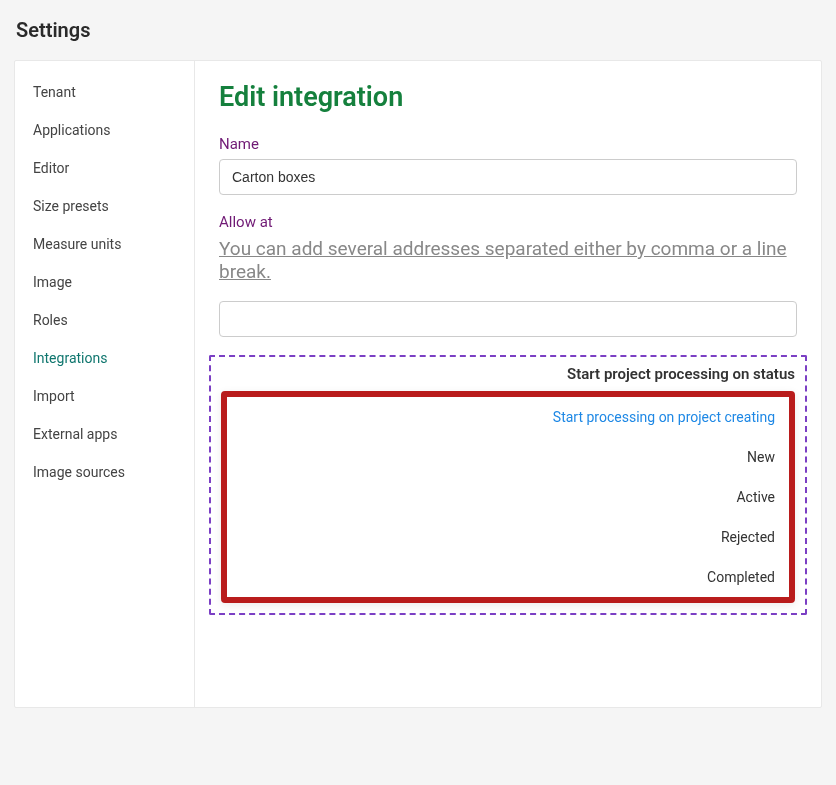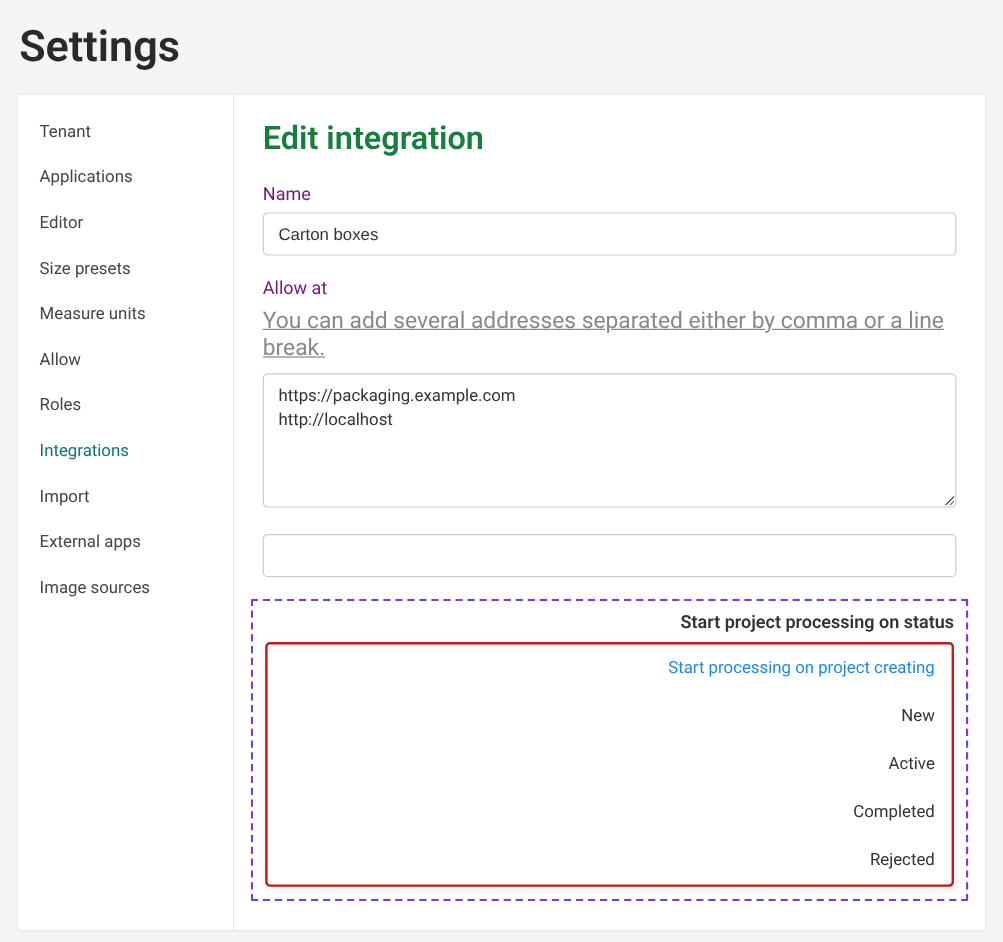--- a/index.html
+++ b/index.html
@@ -9,21 +9,21 @@
     }
     body {
       font-family: -apple-system, BlinkMacSystemFont, "Segoe UI", Roboto, Arial, sans-serif;
       background: #f5f5f5;
       color: #333;
       width: 836px;
       height: 785px;
       overflow: hidden;
     }
     .page-title {
-      font-size: 36px;
+      font-size: 20px;
       font-weight: 600;
       padding: 18px 16px 18px 16px;
       color: #2a2a2a;
     }
     .container {
       display: flex;
       background: #fff;
       margin: 0 14px;
       border: 1px solid #e8e8e8;
       border-radius: 2px;
@@ -104,21 +104,21 @@
       text-align: right;
     }
     .section-label {
       font-size: 15px;
       font-weight: 600;
       color: #333;
       margin-bottom: 8px;
     }
     .dropdown-box {
       background: #fff;
-      border: 2px solid #b91c1c;
+      border: 6px solid #b91c1c;
       border-radius: 4px;
       box-shadow: 0 2px 8px rgba(0,0,0,0.08);
       padding-left: 16px;
     }
     .dropdown-option {
       padding: 12px 14px;
       font-size: 14px;
       color: #333;
       cursor: pointer;
     }
@@ -132,54 +132,52 @@
 <h1 class="page-title">Settings</h1>
 
 <div class="container">
 
   <nav class="sidebar" id="sidebar-nav">
       <div class="sidebar-item">Tenant</div>
       <div class="sidebar-item">Applications</div>
       <div class="sidebar-item">Editor</div>
       <div class="sidebar-item">Size presets</div>
       <div class="sidebar-item">Measure units</div>
-      <div class="sidebar-item">Allow</div>
+      <div class="sidebar-item">Image</div>
       <div class="sidebar-item">Roles</div>
       <div class="sidebar-item active">Integrations</div>
       <div class="sidebar-item">Import</div>
       <div class="sidebar-item">External apps</div>
       <div class="sidebar-item">Image sources</div>
     </nav>
 
   <div class="main">
     <h2 class="main-heading">Edit integration</h2>
 
     <div class="field-group">
       <label class="field-label">Name</label>
       <input type="text" class="text-input" value="Carton boxes" style="">
     </div>
 
     <div class="field-group">
       <label class="field-label">Allow at</label>
       <div class="field-hint">You can add several addresses separated either by comma or a line break.</div>
-      <textarea class="textarea-input" id="allow-at-ta" style="">https://packaging.example.com
-http://localhost</textarea>
     </div>
 
     <div class="field-group">
       <input type="text" class="text-input" value="" style="">
     </div>
 
     <div class="highlight-section">
       <div class="highlight-inner">
         <div class="section-label">Start project processing on status</div>
         <div class="dropdown-box" id="dropdown-list">
             <div class="dropdown-option selected">Start processing on project creating</div>
             <div class="dropdown-option">New</div>
             <div class="dropdown-option">Active</div>
+            <div class="dropdown-option">Rejected</div>
             <div class="dropdown-option">Completed</div>
-            <div class="dropdown-option">Rejected</div>
           </div>
       </div>
     </div>
 
   </div>
 </div>
 
 </body></html>

